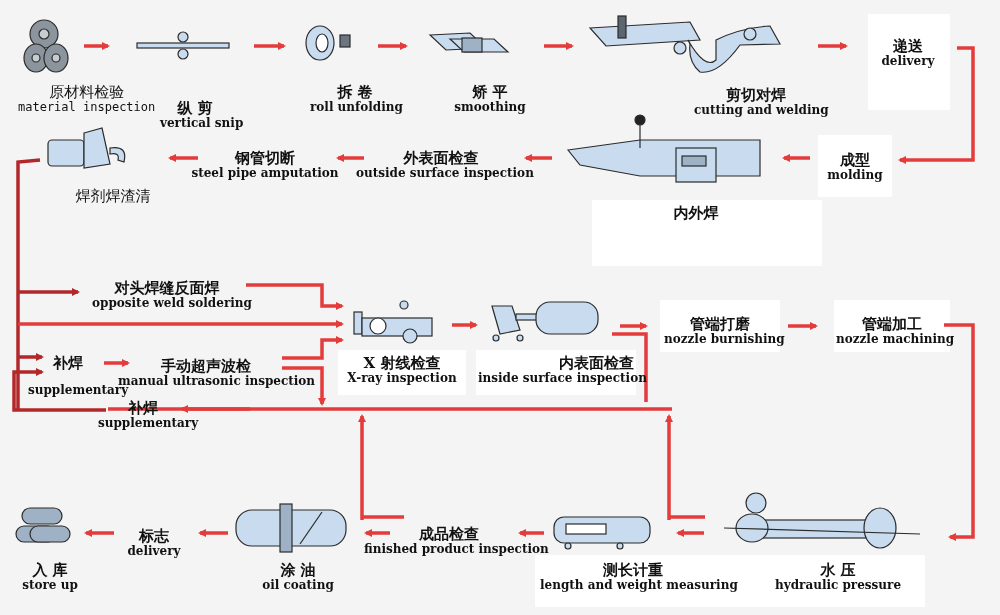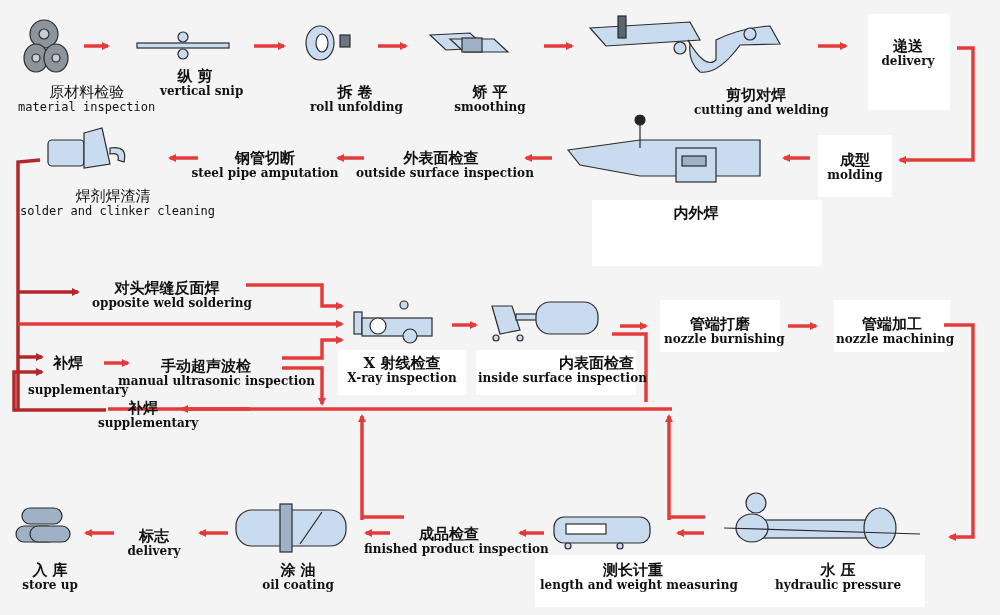--- a/index.html
+++ b/index.html
@@ -162,21 +162,21 @@
       <rect x="16" y="526" width="40" height="16" rx="8" fill="#9fb2c5"></rect>
       <rect x="30" y="526" width="40" height="16" rx="8" fill="#9fb2c5"></rect>
     </g>
   </g>
 </svg>
 
 <div class="lbl mono" style="left:18px;top:84px;">
   <span class="zh">原材料检验</span>
   <span class="en">material inspection</span>
 </div>
-<div class="lbl" style="left:160px;top:68px;width:70px;">
+<div class="lbl" style="left:160px;top:100px;width:70px;">
   <span class="zh">纵  剪</span>
   <span class="en">vertical snip</span>
 </div>
 <div class="lbl" style="left:310px;top:84px;width:90px;">
   <span class="zh">拆  卷</span>
   <span class="en">roll unfolding</span>
 </div>
 <div class="lbl" style="left:452px;top:84px;width:76px;">
   <span class="zh">矫  平</span>
   <span class="en">smoothing</span>
@@ -199,21 +199,20 @@
 <div class="lbl" style="left:356px;top:150px;width:170px;">
   <span class="zh">外表面检查</span>
   <span class="en">outside surface inspection</span>
 </div>
 <div class="lbl" style="left:190px;top:150px;width:150px;">
   <span class="zh">钢管切断</span>
   <span class="en">steel pipe amputation</span>
 </div>
 <div class="lbl mono" style="left:20px;top:188px;width:186px;">
   <span class="zh">焊剂焊渣清</span>
-  <span class="en">solder and clinker cleaning</span>
 </div>
 <div class="lbl" style="left:92px;top:280px;width:150px;">
   <span class="zh">对头焊缝反面焊</span>
   <span class="en">opposite weld soldering</span>
 </div>
 <div class="lbl" style="left:28px;top:355px;width:80px;">
   <span class="zh">补焊</span>
   <span class="en" style="margin-top:12px;">supplementary</span>
 </div>
 <div class="lbl" style="left:118px;top:358px;width:176px;">

